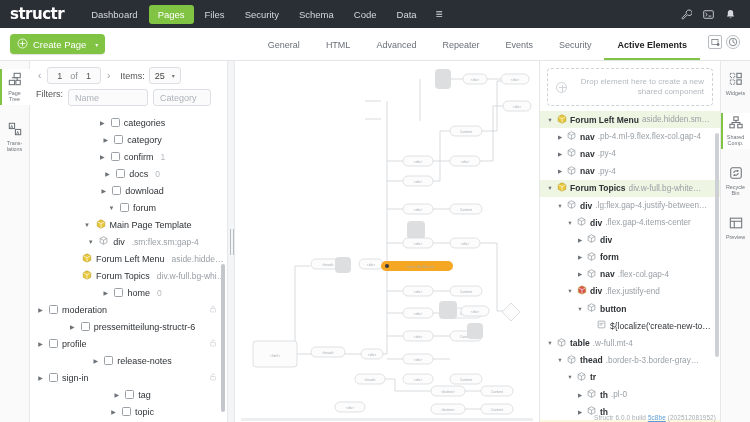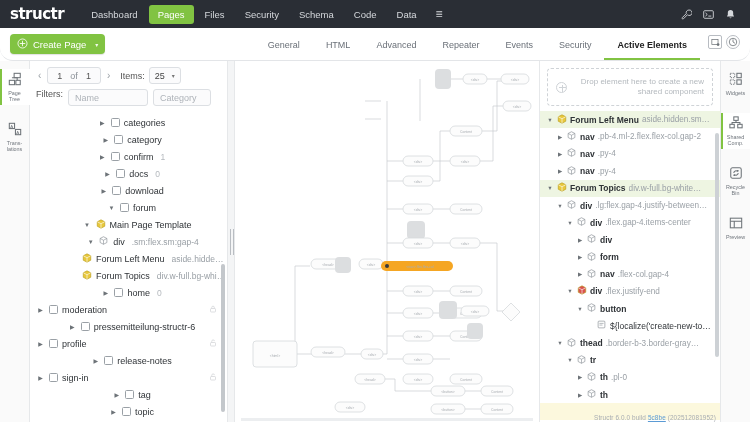--- a/index.html
+++ b/index.html
@@ -26,21 +26,21 @@
     margin-right:2px; white-space:nowrap; cursor:pointer;
   }
   .navitem.active { background:#81c342; color:#fff; }
   .navburger { color:#d5d8dc; font-size:12px; padding:2px 8px; cursor:pointer; }
   .topright { margin-left:auto; display:flex; align-items:center; gap:11px; padding-right:4px; }
   .topright svg { display:block; }
 
   
   .toolbar {
     height:41px; flex:0 0 32px; background:#fff; display:flex; align-items:center;
-    padding:0 10px; border-bottom:1px solid #e3e5e8; position:relative;border-radius:13px;
+    padding:0 10px; border-bottom:1px solid #e3e5e8; position:relative;
   }
   .createbtn {
     background:#81c342; color:#fff; border-radius:4px; height:20px;
     display:flex; align-items:center; padding:0 7px; gap:5px; font-size:9.5px;
     cursor:pointer; box-shadow:0 1px 1px rgba(0,0,0,.12);
   }
   .createbtn .caret { font-size:6px; margin-left:4px; opacity:.9; }
   .tabs { margin-left:auto; display:flex; align-items:flex-end; height:32px; gap:0; }
   .tab {
     font-size:9px; color:#6a7078; padding:0 13px; height:32px; line-height:34px;
@@ -592,21 +592,21 @@
             <span class="rname">Forum Left Menu</span>
             <span class="rmeta">aside.hidden.sm…</span>
           </div>
           <div class="rrow" style="padding-left: 16px;">
             <span class="tw">▶</span>
             <span class="cube"><svg width="9" height="9" viewBox="0 0 16 16">
                 <path d="M8 1.3l6 3.1v7.2l-6 3.1-6-3.1V4.4z" fill="none" stroke="#8a9097" stroke-width="1.2" stroke-linejoin="round"></path>
                 <path d="M2 4.4l6 3.1 6-3.1M8 7.5v7.2" fill="none" stroke="#8a9097" stroke-width="1.1"></path>
               </svg></span>
             <span class="rname">nav</span>
-            <span class="rmeta">.pb-4.ml-2.flex.flex-col.gap-2</span>
+            <span class="rmeta">.pb-4.ml-9.flex.flex-col.gap-4</span>
           </div>
           <div class="rrow" style="padding-left: 16px;">
             <span class="tw">▶</span>
             <span class="cube"><svg width="9" height="9" viewBox="0 0 16 16">
                 <path d="M8 1.3l6 3.1v7.2l-6 3.1-6-3.1V4.4z" fill="none" stroke="#8a9097" stroke-width="1.2" stroke-linejoin="round"></path>
                 <path d="M2 4.4l6 3.1 6-3.1M8 7.5v7.2" fill="none" stroke="#8a9097" stroke-width="1.1"></path>
               </svg></span>
             <span class="rname">nav</span>
             <span class="rmeta">.py-4</span>
           </div>
@@ -688,20 +688,29 @@
               </svg></span>
             <span class="rname">button</span>
           </div>
           <div class="rrow" style="padding-left: 46px;">
             <span class="tw"></span>
             <span class="cube"><svg width="9" height="9" viewBox="0 0 16 16">
                 <rect x="2" y="2" width="12" height="12" rx="1.5" fill="none" stroke="#8a9097" stroke-width="1.2"></rect>
                 <path d="M5 6h6M5 9h4" stroke="#8a9097" stroke-width="1.1" stroke-linecap="round"></path>
               </svg></span>
             <span class="rname nb">${localize('create-new-to…</span>
+          </div>
+          <div class="rrow" style="padding-left: 6px;">
+            <span class="tw">▼</span>
+            <span class="cube"><svg width="9" height="9" viewBox="0 0 16 16">
+                <path d="M8 1.3l6 3.1v7.2l-6 3.1-6-3.1V4.4z" fill="none" stroke="#8a9097" stroke-width="1.2" stroke-linejoin="round"></path>
+                <path d="M2 4.4l6 3.1 6-3.1M8 7.5v7.2" fill="none" stroke="#8a9097" stroke-width="1.1"></path>
+              </svg></span>
+            <span class="rname">table</span>
+            <span class="rmeta">.w-full.mt-4</span>
           </div>
           <div class="rrow" style="padding-left: 16px;">
             <span class="tw">▼</span>
             <span class="cube"><svg width="9" height="9" viewBox="0 0 16 16">
                 <path d="M8 1.3l6 3.1v7.2l-6 3.1-6-3.1V4.4z" fill="none" stroke="#8a9097" stroke-width="1.2" stroke-linejoin="round"></path>
                 <path d="M2 4.4l6 3.1 6-3.1M8 7.5v7.2" fill="none" stroke="#8a9097" stroke-width="1.1"></path>
               </svg></span>
             <span class="rname">thead</span>
             <span class="rmeta">.border-b-3.border-gray…</span>
           </div>

